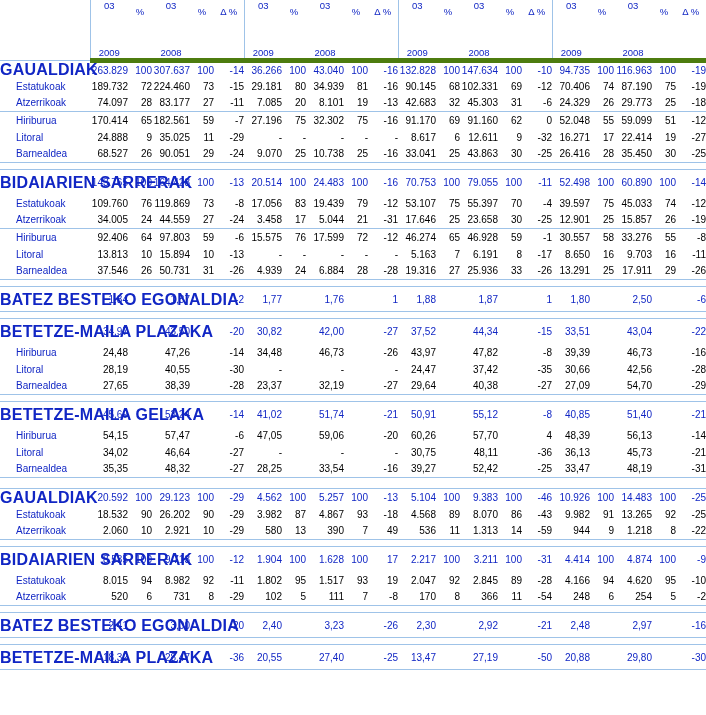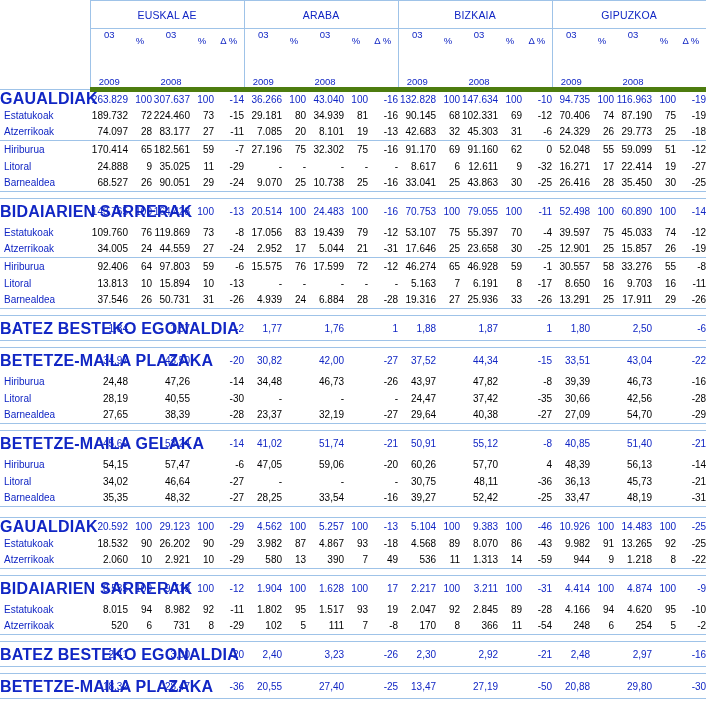--- a/index.html
+++ b/index.html
@@ -92,21 +92,21 @@
     font-size: 10px;
     padding-left: 6px;
     white-space: nowrap;
   }
   td.lbl.bold {
     font-weight: bold;
     font-size: 16px;
     letter-spacing: 0.2px;
     line-height: 11px;
   }
-  td.lbl.indent { padding-left: 4px; }
+  td.lbl.indent { padding-left: 16px; }
 
   td.num {
     text-align: right;
     padding-right: 5px;
     font-size: 10px;
     white-space: nowrap;
     color: #000000;
   }
   tr.blue td.num { color: #1126c4; }
   tr.blue td.lbl { color: #1126c4; }
@@ -138,27 +138,20 @@
         <col class="c-v2">
         <col class="c-p2">
         <col class="c-d">
       <col class="c-v1">
         <col class="c-p1">
         <col class="c-v2">
         <col class="c-p2">
         <col class="c-d">
     </colgroup>
     <thead>
-      <tr>
-        <th class="terr-head blank"></th>
-        <th class="terr-head" colspan="5">EUSKAL AE</th>
-        <th class="terr-head" colspan="5">ARABA</th>
-        <th class="terr-head" colspan="5">BIZKAIA</th>
-        <th class="terr-head" colspan="5">GIPUZKOA</th>
-      </tr>
       <tr id="subhead-row">
         <th class="sub-head blank"></th>
       <th class="sub-head bl">
             <span class="l1">03</span>
             <span class="l2">2009</span>
           </th>
           <th class="sub-head">
             <span class="l1">%</span>
             <span class="l2"></span>
           </th>
@@ -424,21 +417,21 @@
           <td class="num">74</td>
           <td class="num">-12</td>
         </tr>
         <tr class="row">
           <td class="lbl indent">Atzerrikoak</td>
           <td class="num">34.005</td>
           <td class="num">24</td>
           <td class="num">44.559</td>
           <td class="num">27</td>
           <td class="num">-24</td>
-          <td class="num">2.952</td>
+          <td class="num">3.458</td>
           <td class="num">17</td>
           <td class="num">5.044</td>
           <td class="num">21</td>
           <td class="num">-31</td>
           <td class="num">17.646</td>
           <td class="num">25</td>
           <td class="num">23.658</td>
           <td class="num">30</td>
           <td class="num">-25</td>
           <td class="num">12.901</td>

